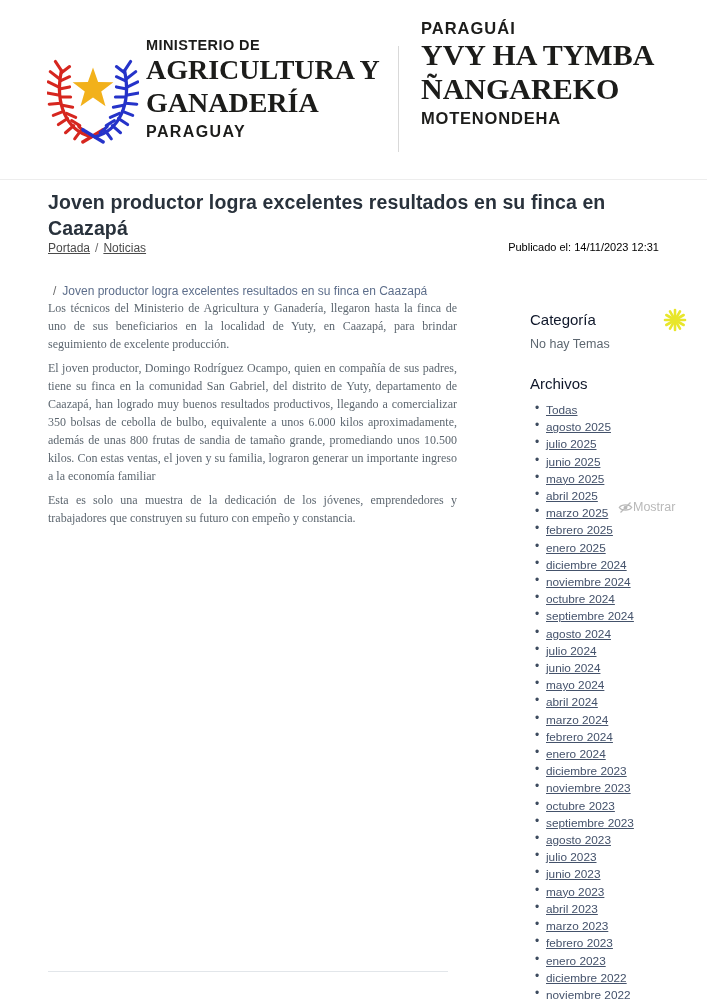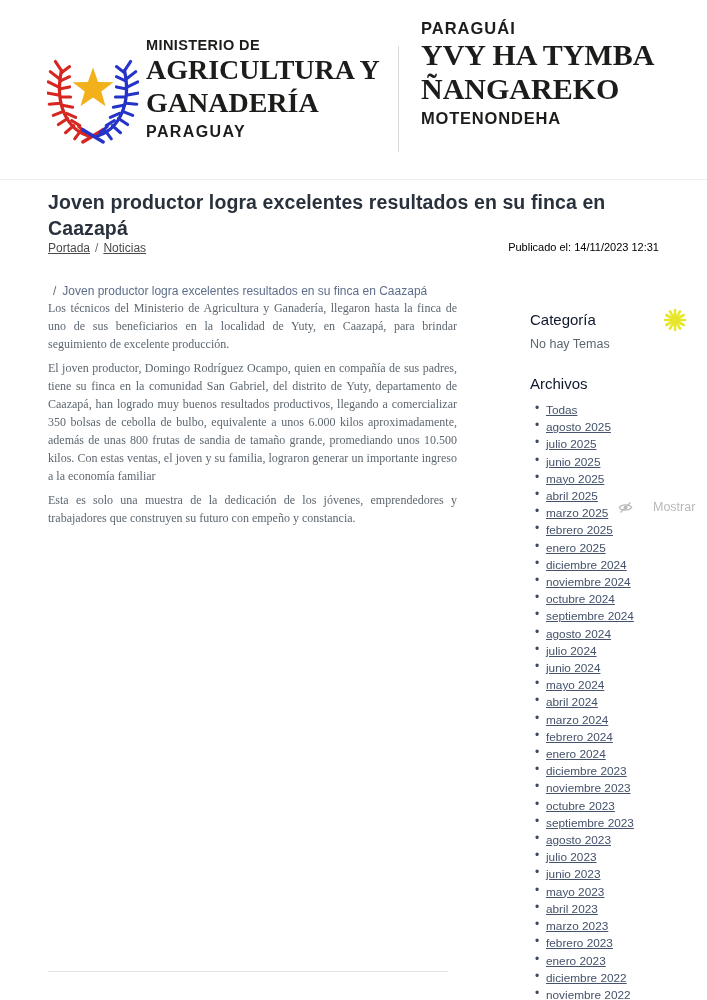--- a/index.html
+++ b/index.html
@@ -77,21 +77,21 @@
   }
   .archives-list a {
     font-size: 11.8px; color: #44526b;
     text-decoration: underline; cursor: pointer;
   }
 
   .asterisk-badge { position: absolute; left: 663px; top: 308px; width: 24px; height: 24px; }
 
   .mostrar-overlay {
     position: absolute; left: 614px; top: 499px;
-    display: flex; align-items: center; gap: 20px;
+    display: flex; align-items: center; gap: 0;
     color: #b9b9b9; font-size: 12.5px;
     background: rgba(255,255,255,0.82);
     padding: 1px 4px; cursor: pointer;
   }
 </style>
 </head>
 <body>
 
 <div class="page">
 

